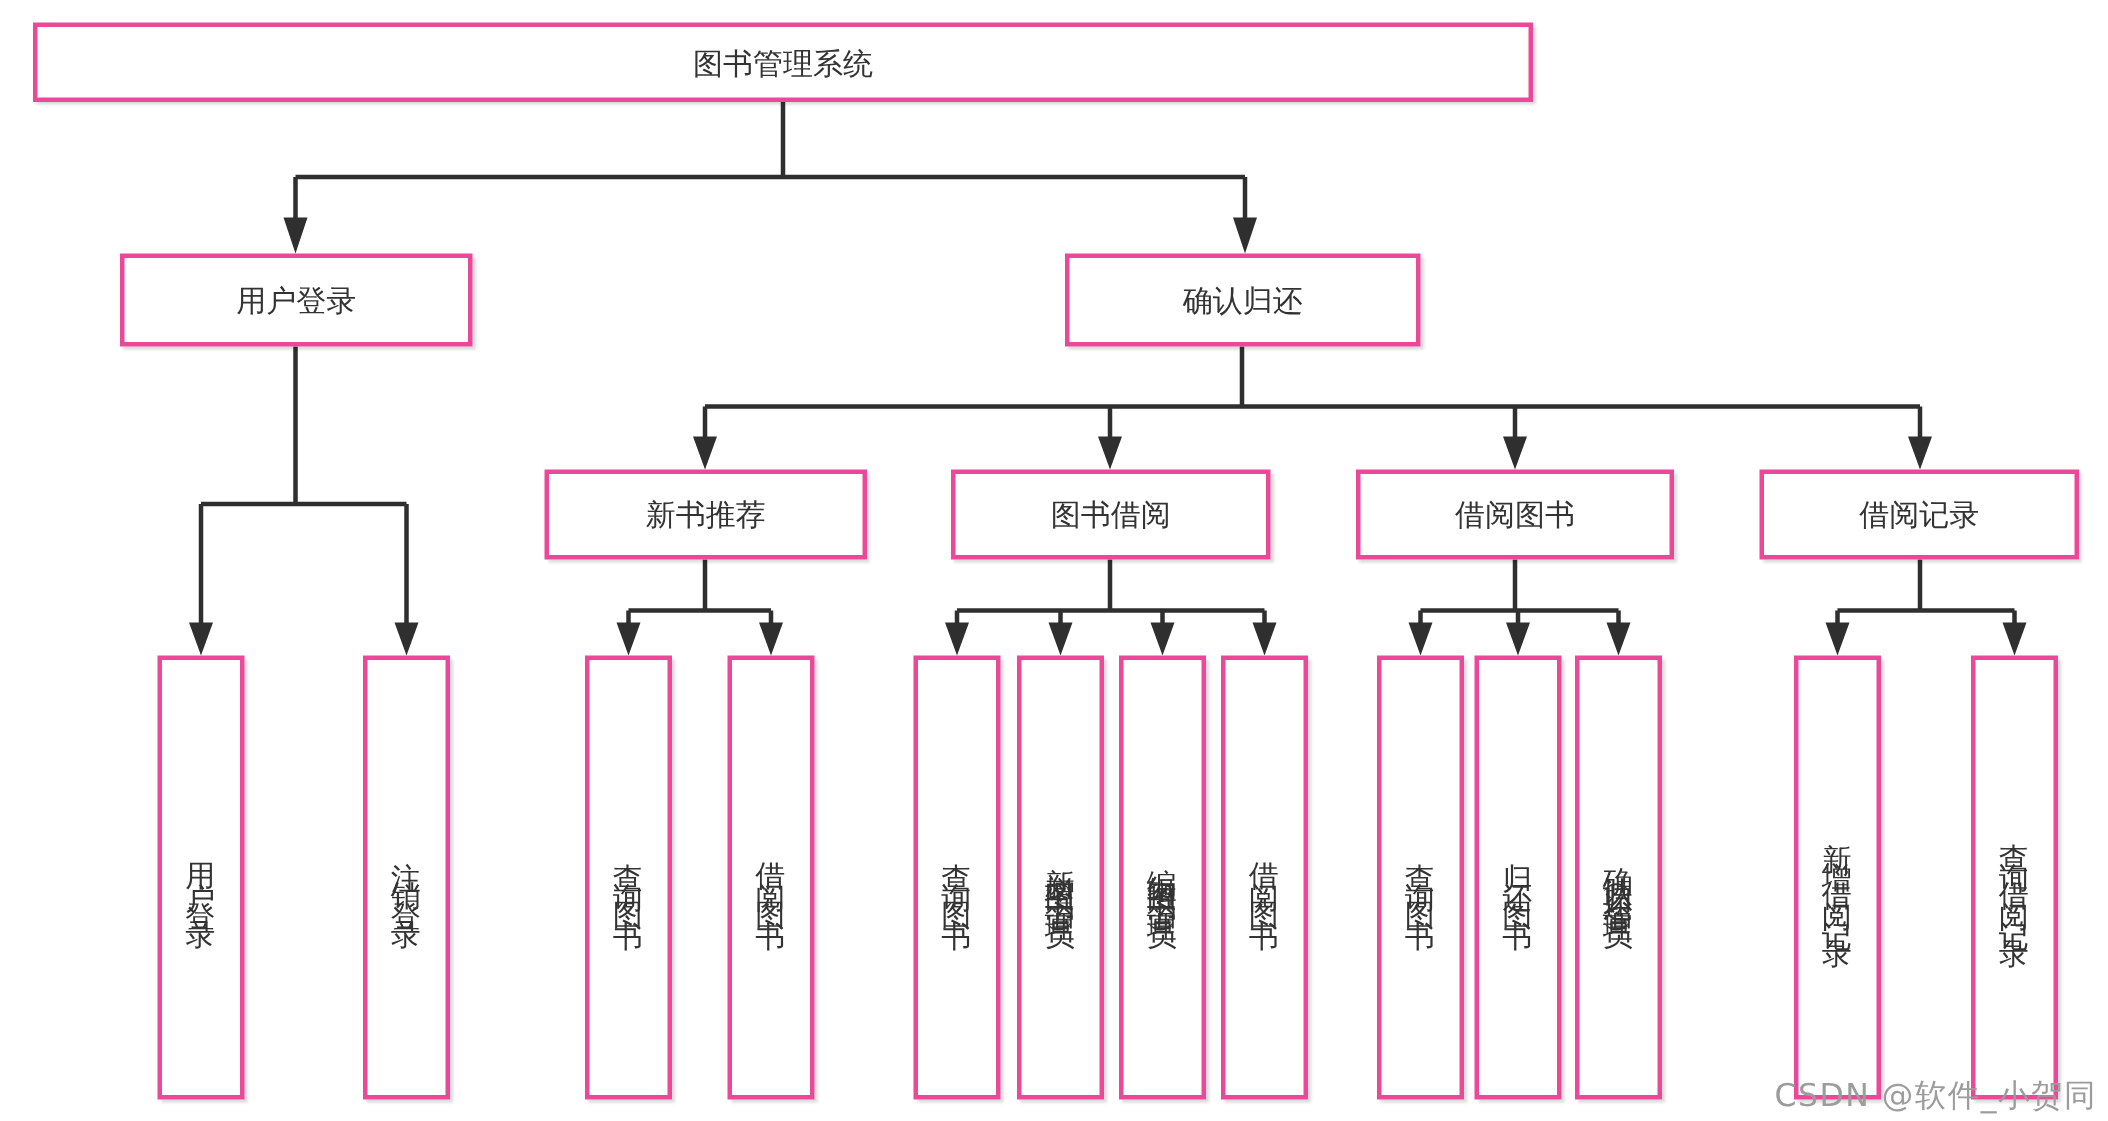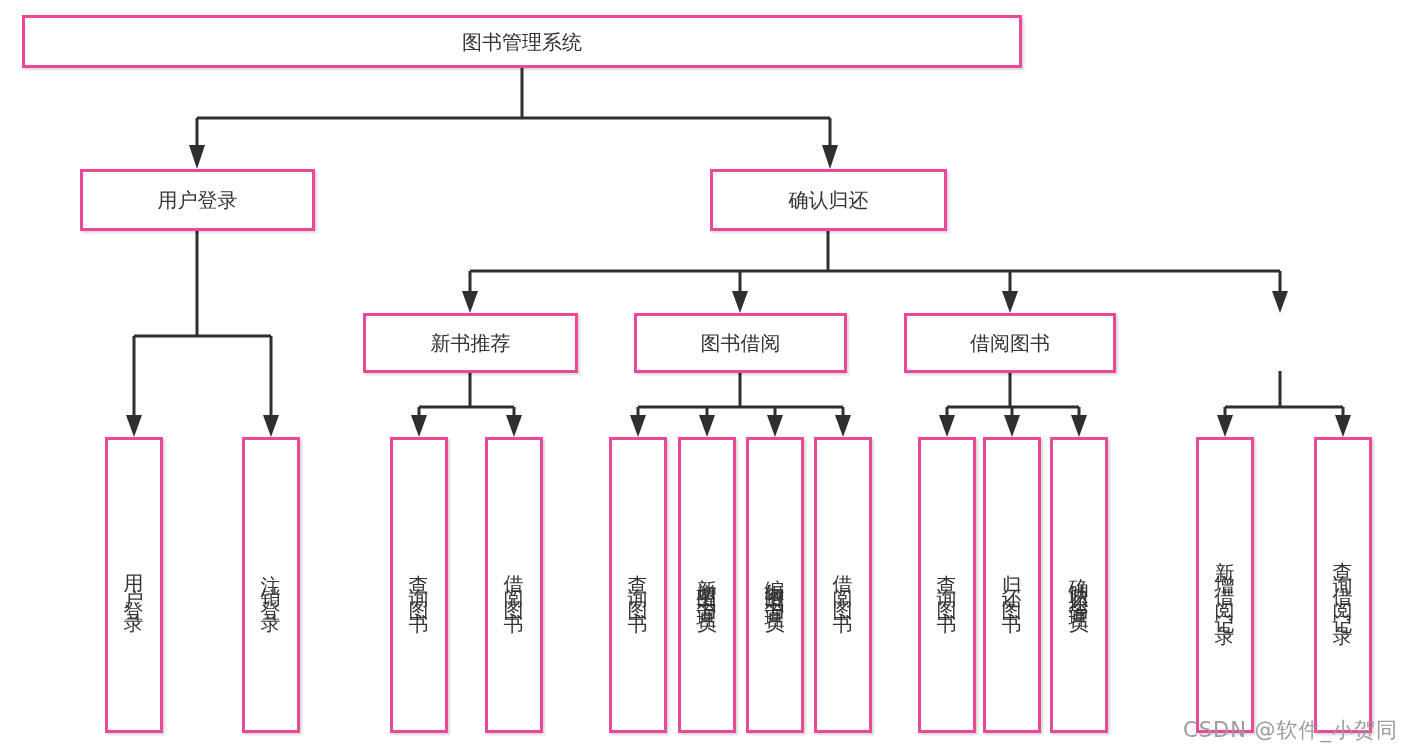--- a/index.html
+++ b/index.html
@@ -79,20 +79,23 @@
 
   <div class="node" style="left:363px; top:313px; width:215px; height:60px;">
     <span>新书推荐</span>
   </div>
   <div class="node" style="left:634px; top:313px; width:213px; height:60px;">
     <span>图书借阅</span>
   </div>
   <div class="node" style="left:904px; top:313px; width:212px; height:60px;">
     <span>借阅图书</span>
   </div>
+  <div class="node" style="left:1173px; top:313px; width:213px; height:60px;">
+    <span>借阅记录</span>
+  </div>
 
   <div class="node leaf" style="left:105px;">
     <span>用户登录</span>
   </div>
   <div class="node leaf" style="left:242px;">
     <span>注销登录</span>
   </div>
 
   <div class="node leaf" style="left:390px;">
     <span>查询图书</span>

